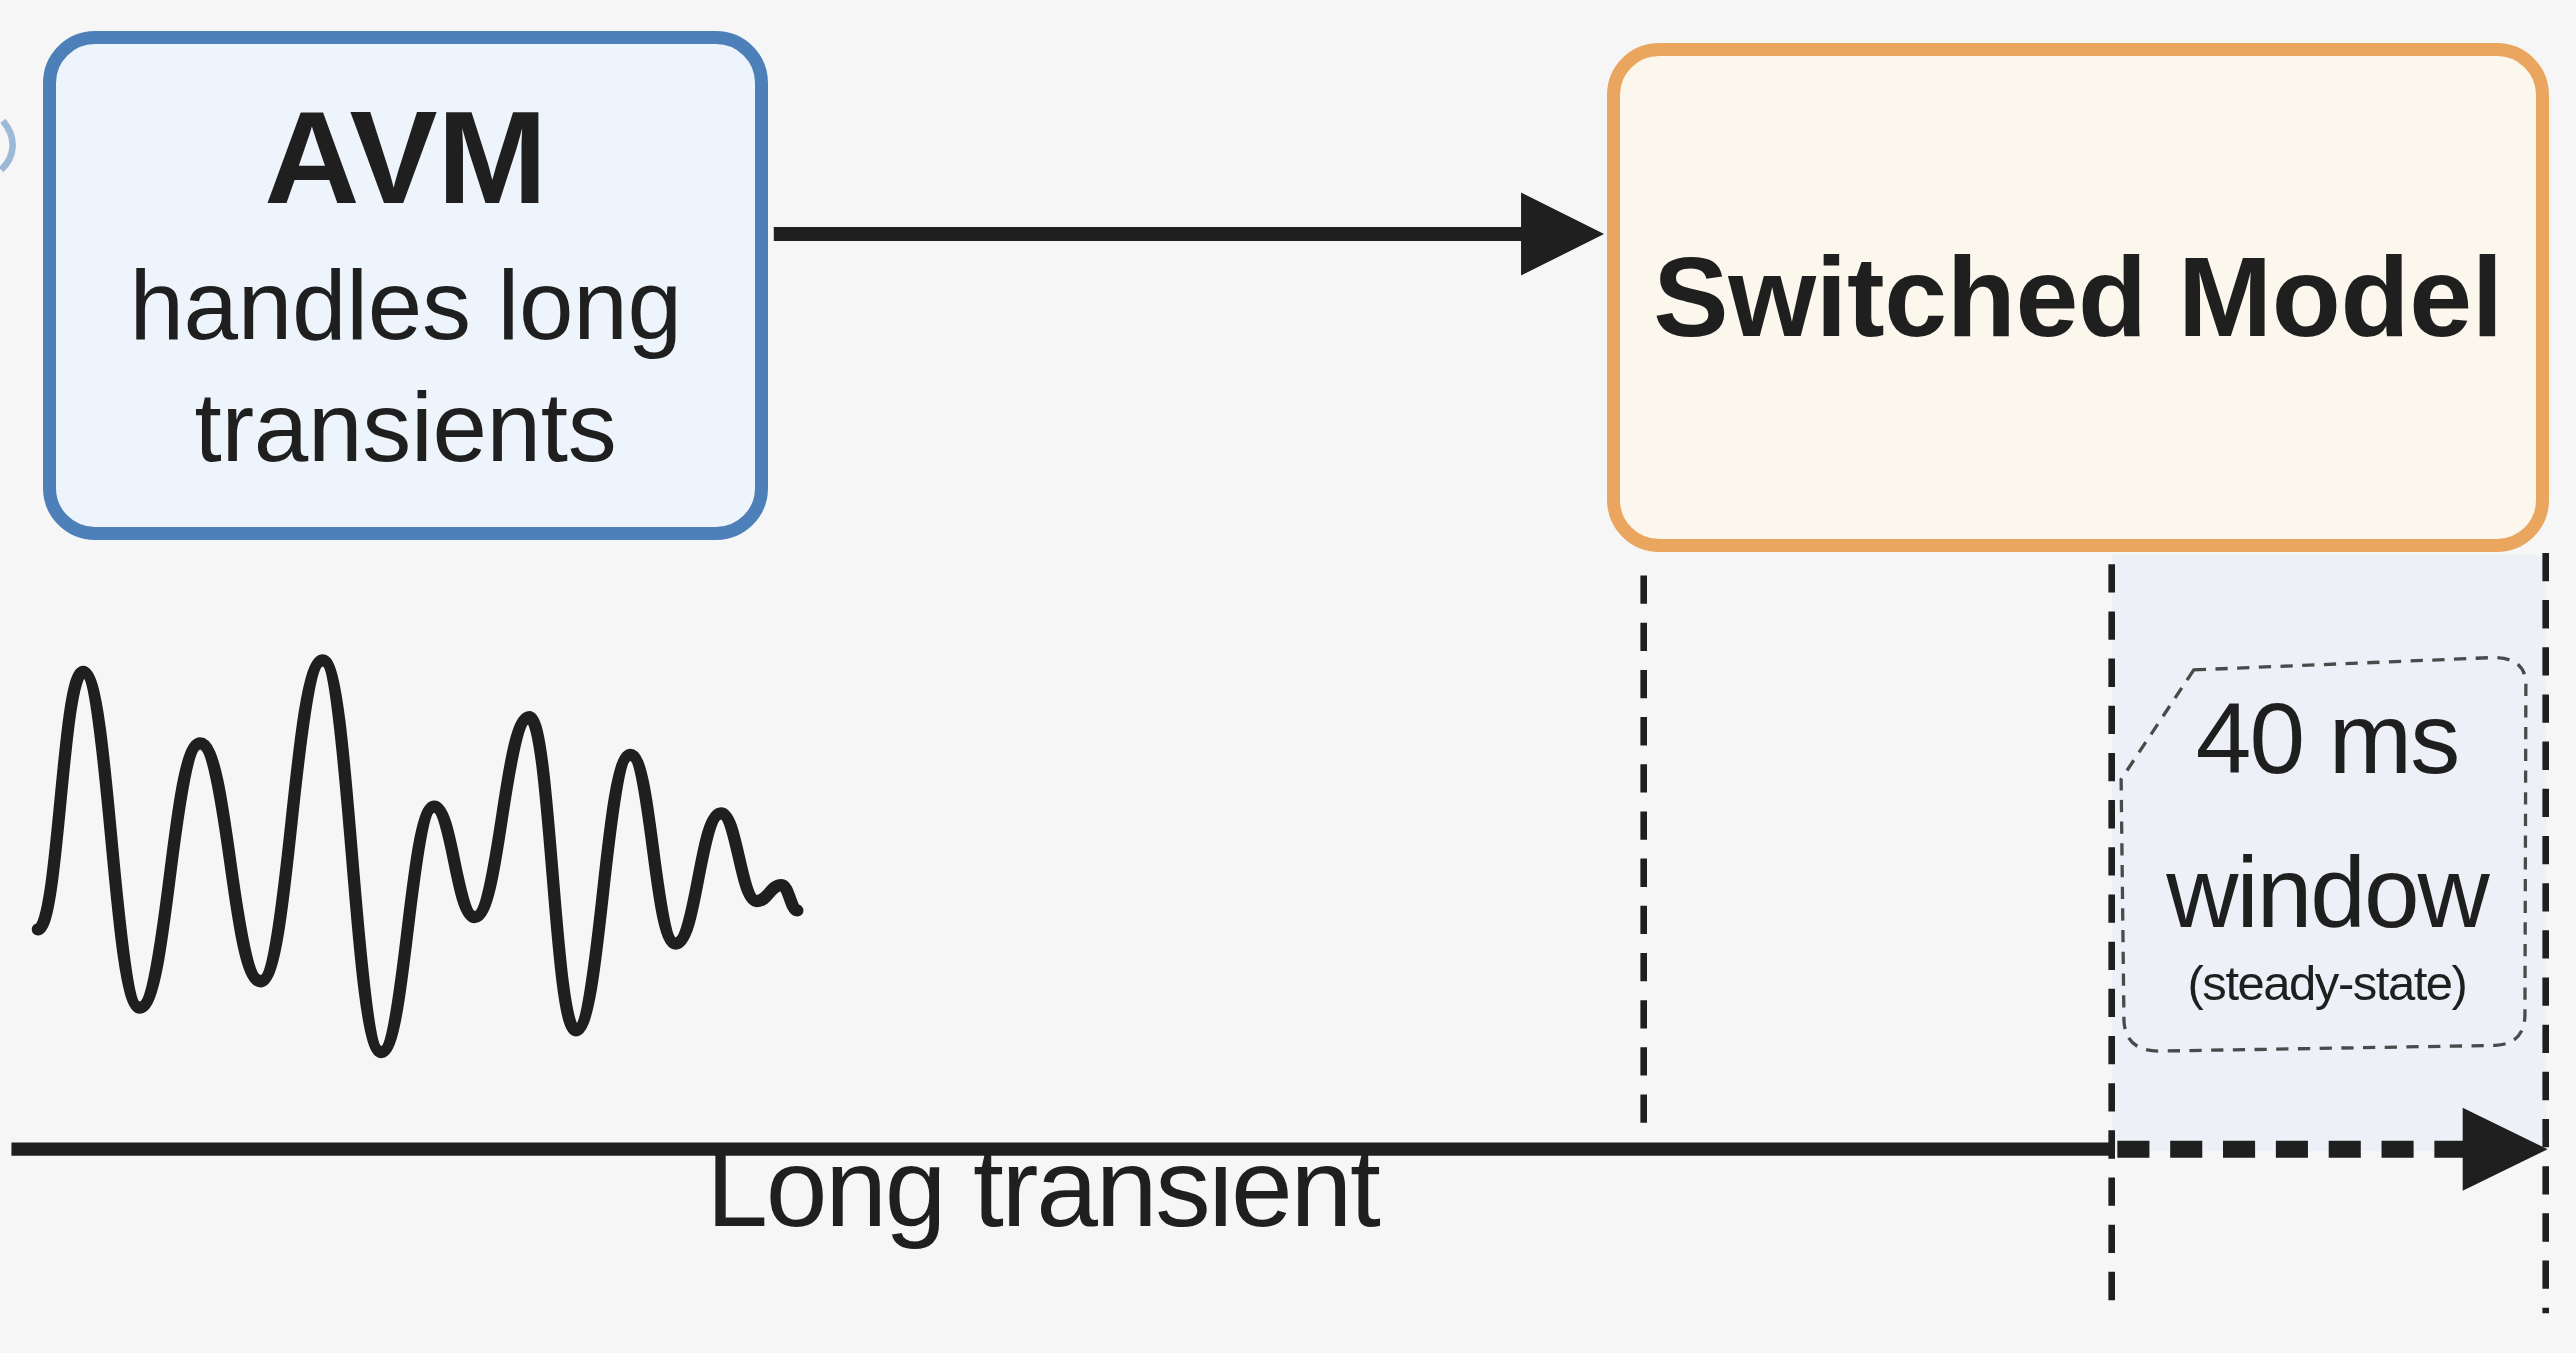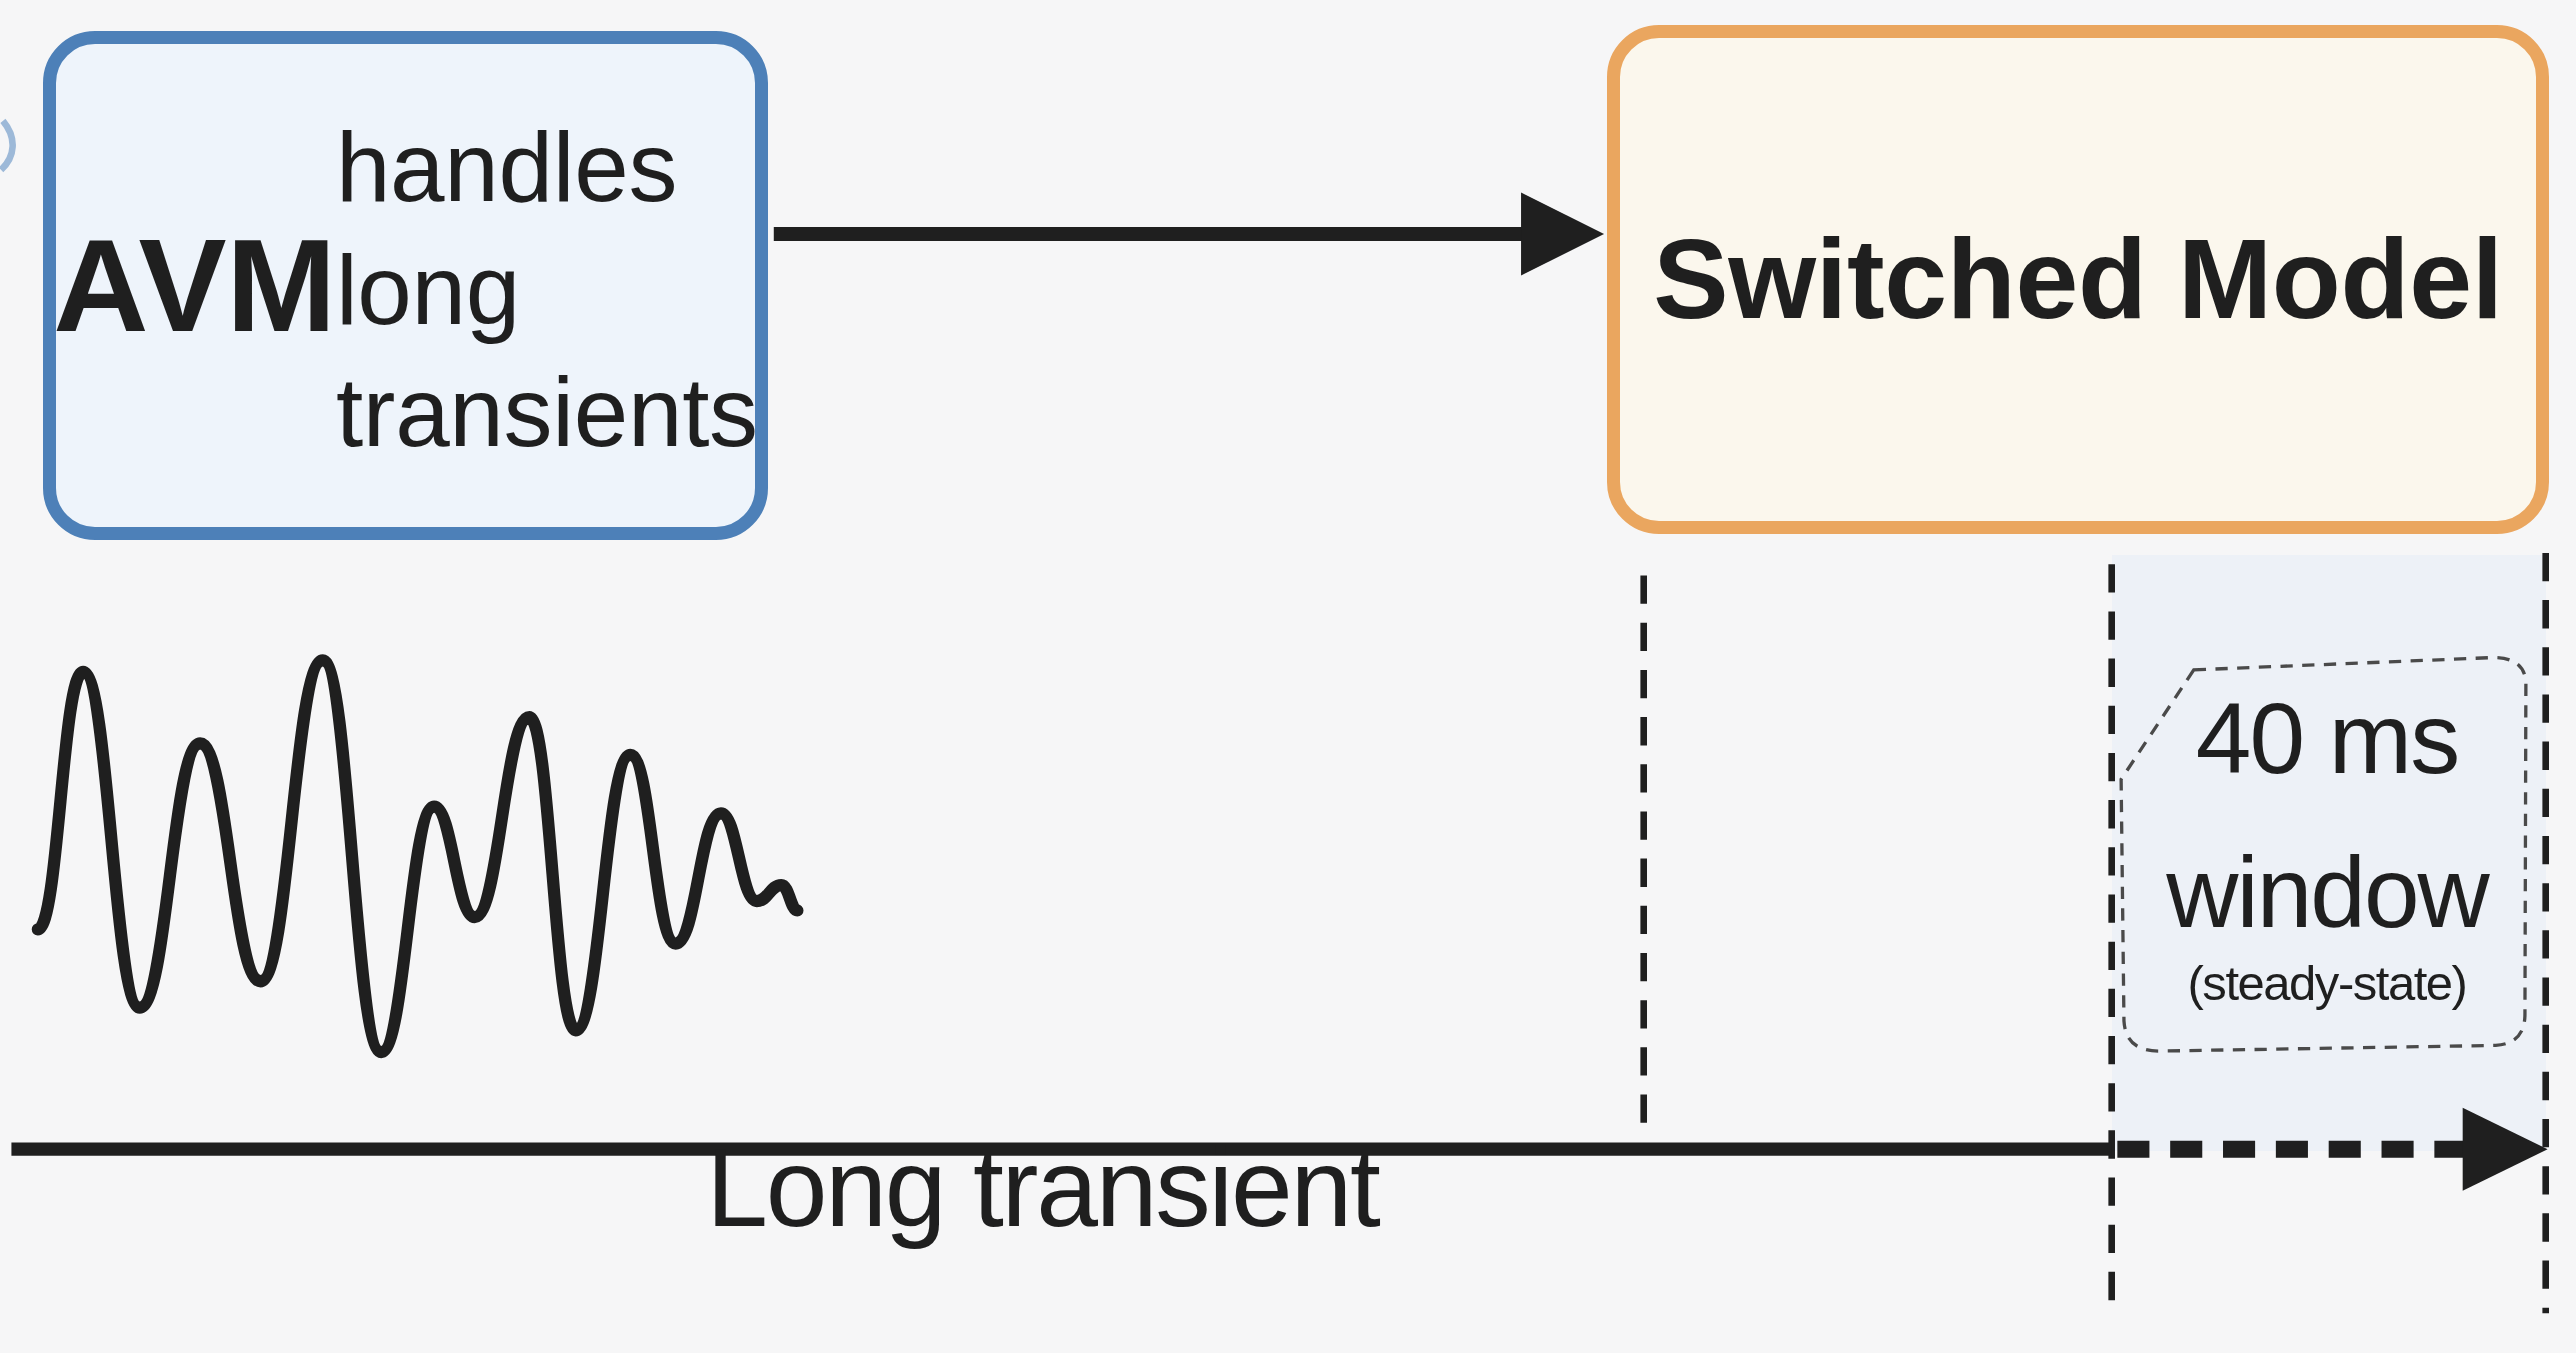--- a/index.html
+++ b/index.html
@@ -14,29 +14,29 @@
   .canvas{position:relative;width:2576px;height:1353px;background:var(--background);overflow:hidden;}
 
   .layer{position:absolute;left:0;top:0;width:2576px;height:1353px;}
 
   .region{
     position:absolute;left:2112px;top:555px;width:434px;height:596px;
     background:var(--region_fill);
   }
 
   .node{
-    position:absolute;display:flex;flex-direction:row;justify-content:center;
-    align-items:center;color:var(--ink);letter-spacing:-0.02em;
+    position:absolute;display:flex;flex-direction:column;justify-content:center;
+    align-items:center;text-align:center;color:var(--ink);letter-spacing:-0.02em;
   }
   .avm-box{
     left:43px;top:31px;width:725px;height:509px;
     background:var(--blue_fill);border:13.2px solid var(--blue_border);border-radius:52px;
   }
   .switched-box{
-    left:1607px;top:25px;width:942px;height:509px;
+    left:1607px;top:43px;width:942px;height:509px;
     background:var(--orange_fill);border:13.2px solid var(--orange_border);border-radius:52px;
   }
   .node .title{font-weight:bold;line-height:1.15;}
   .avm-box .title{font-size:132px;}
   .switched-box .title{font-size:113px;}
   .node .subtitle{font-size:98px;line-height:1.25;margin-top:9.4px;}
 
   .arrow-label{
     position:absolute;left:892px;top:311px;width:566px;text-align:center;
     font-size:98px;line-height:1.38;color:var(--ink);letter-spacing:-0.02em;

